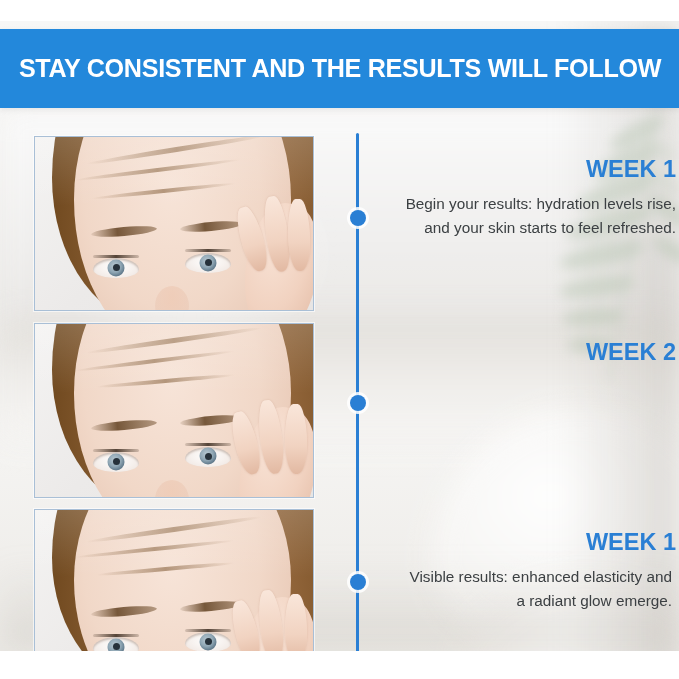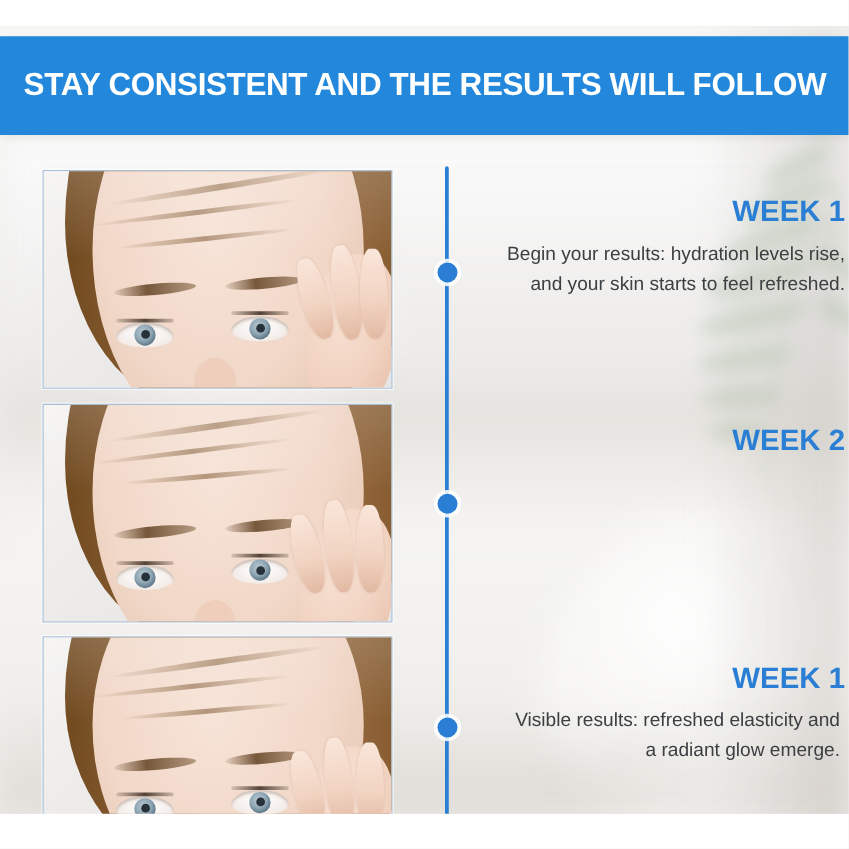--- a/index.html
+++ b/index.html
@@ -344,16 +344,16 @@
     <h2 class="week-title">WEEK 1</h2>
     <p class="week-body">Begin your results: hydration levels rise, and your skin starts to feel refreshed.</p>
   </div>
 
   <div class="week w2">
     <h2 class="week-title">WEEK 2</h2>
   </div>
 
   <div class="week w3">
     <h2 class="week-title">WEEK 1</h2>
-    <p class="week-body">Visible results: refreshed elasticity and a radiant glow emerge.</p>
+    <p class="week-body">Visible results: enhanced elasticity and a radiant glow emerge.</p>
   </div>
 
 </div>
 
 </body></html>

